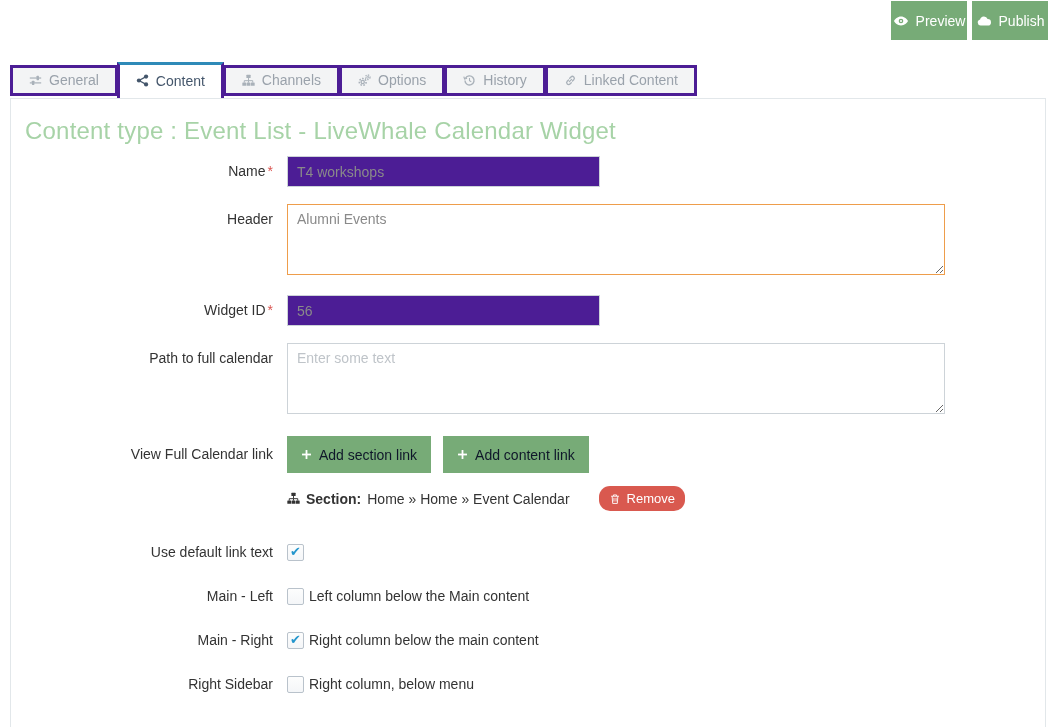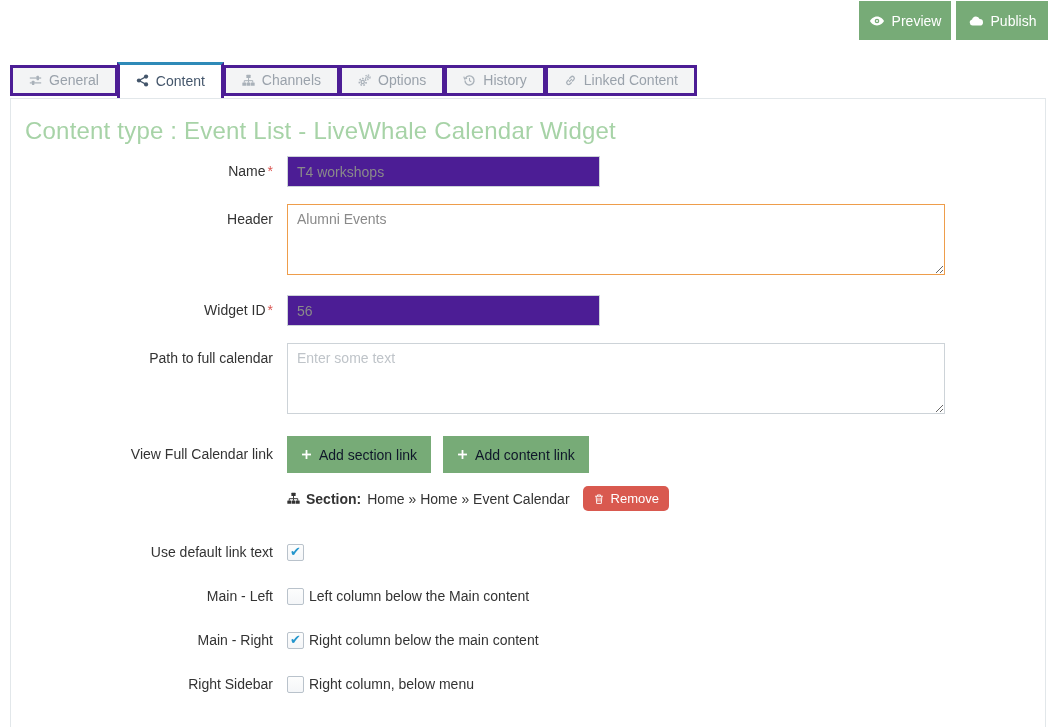--- a/index.html
+++ b/index.html
@@ -2,21 +2,21 @@
 <html><head>
 <meta charset="utf-8">
 <style>
   * { box-sizing: border-box; margin: 0; padding: 0; }
   html, body { width: 1056px; height: 727px; overflow: hidden; background: #fff; }
   body { font-family: "Liberation Sans", "DejaVu Sans", sans-serif; font-size: 14px; color: #333; }
 
   
   .topbar { display: flex; justify-content: flex-end; gap: 5px; padding: 1px 8px 0 0; height: 41px; }
   .btn-top { display: inline-flex; align-items: center; justify-content: center; gap: 7px;
-             width: 92px; height: 39px; background: #77ab77; color: #fff; border: none;
+             width: 76px; height: 39px; background: #77ab77; color: #fff; border: none;
              font-size: 14px; font-family: inherit; cursor: pointer; }
   .btn-top svg { display: block; }
 
   
   .tabbar { display: flex; align-items: flex-end; margin: 21px 10px 0 10px; position: relative; z-index: 2; }
   .tab { display: inline-flex; align-items: center; gap: 7px; background: #f3f4f5;
          border: 3px solid #4c1d95; color: #9aa2ab; padding: 6px 16px 7px 16px;
          margin-left: -1px; cursor: pointer; white-space: nowrap; height: 31px; }
   .tab:first-child { margin-left: 0; }
   .tab .ticon { display: inline-flex; color: #a9b1b9; }
@@ -57,22 +57,22 @@
   .btn-green { display: inline-flex; align-items: center; gap: 7px; background: #77ab77;
                color: #0f172a; border: none; height: 37px; padding: 0 14px; font-size: 14px;
                font-family: inherit; cursor: pointer; margin-right: 12px; }
   .btn-green svg { display: block; }
 
   .section-line { display: flex; align-items: center; height: 25px; justify-content: flex-end; }
   .section-icon { display: inline-flex; color: #333; margin-right: 6px; }
   .section-label { font-weight: bold; margin-right: 6px; }
   .section-path { color: #333; }
   .btn-remove { display: inline-flex; align-items: center; gap: 6px; background: #d9594f;
-                color: #fff; border: none; border-radius: 5px; height: 25px; padding: 0 10px;
-                font-size: 13px; font-family: inherit; cursor: pointer; margin-left: 13px; }
+                color: #fff; border: none; border-radius: 11px; height: 25px; padding: 0 10px;
+                font-size: 13px; font-family: inherit; cursor: pointer; margin-left: 29px; }
   .btn-remove svg { display: block; }
 
   .checkbox { width: 17px; height: 17px; border: 1px solid #b9c2cb; border-radius: 2px;
               background: linear-gradient(#fdfdfd, #f4f6f8); display: inline-flex;
               align-items: center; justify-content: center; cursor: pointer; flex-shrink: 0; }
   .checkbox .check { color: #2496cd; font-size: 13px; line-height: 1;
                      font-family: "DejaVu Sans", sans-serif; transform: translateY(-1px); }
   .cb-text { margin-left: 5px; color: #333; }
 </style>
 </head>

